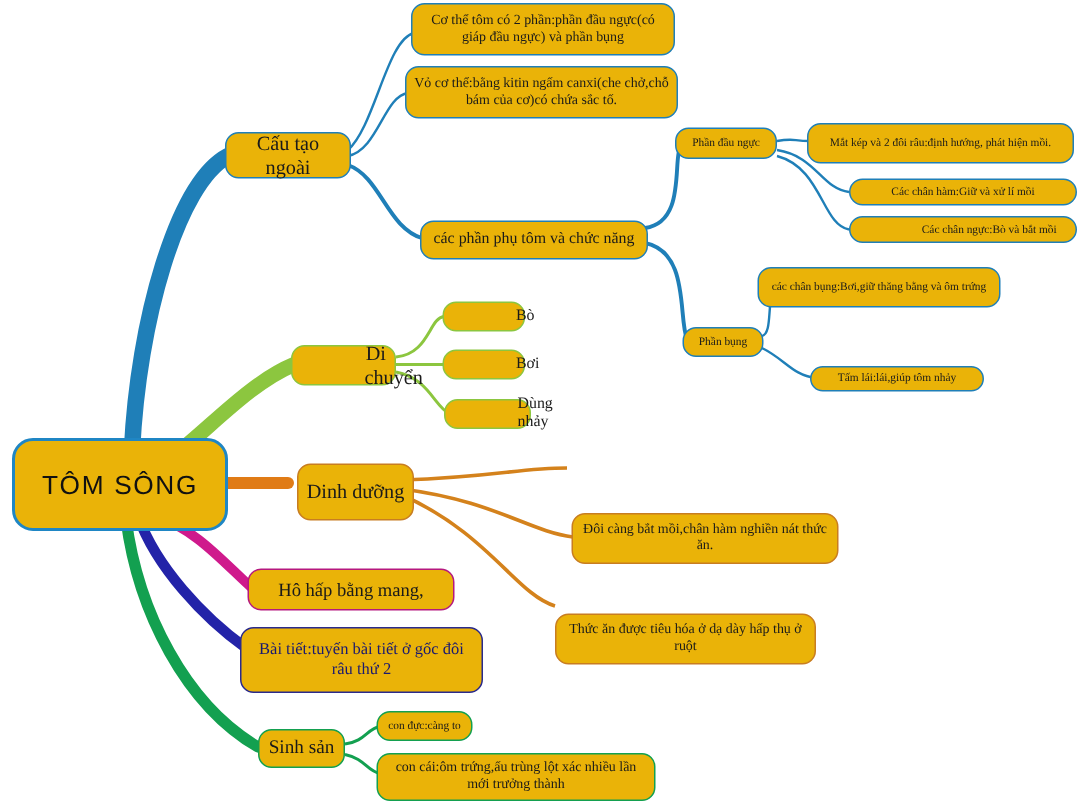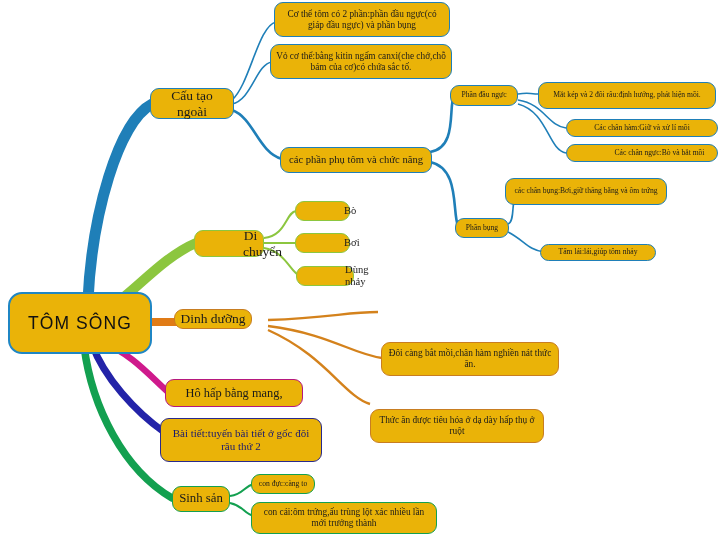--- a/index.html
+++ b/index.html
@@ -133,21 +133,21 @@
   </div>
 
   <div class="node leaf-b green" style="left:295px;top:233px;width:26px;height:20px;">
     <span>Bơi</span>
   </div>
 
   <div class="node leaf-b green" style="left:296px;top:266px;width:58px;height:20px;">
     <span>Dùng nhảy</span>
   </div>
 
-  <div class="node l1 orange" style="left:174px;top:309px;width:78px;height:20px;">
+  <div class="node l1 orange" style="left:198px;top:309px;width:78px;height:38px;">
     <span>Dinh dưỡng</span>
   </div>
 
 
   <div class="node leaf orange" style="left:381px;top:342px;width:178px;height:34px;">
     <span>Đôi càng bắt mồi,chân hàm nghiền nát thức ăn.</span>
   </div>
 
   <div class="node leaf orange" style="left:370px;top:409px;width:174px;height:34px;">
     <span>Thức ăn được tiêu hóa ở dạ dày hấp thụ ở ruột</span>

